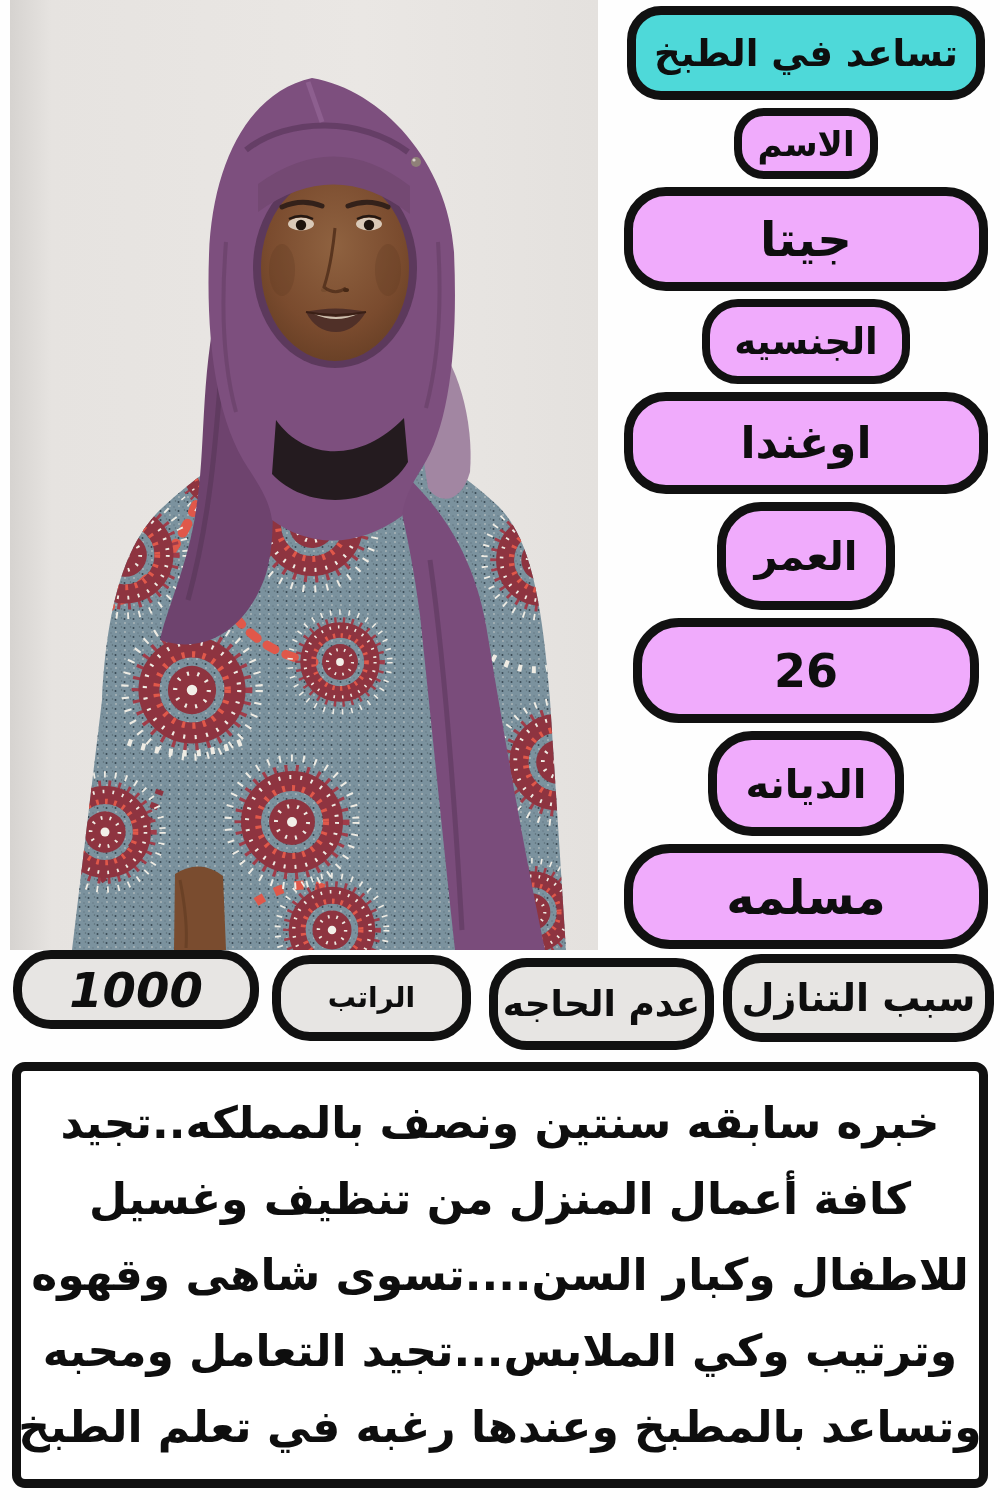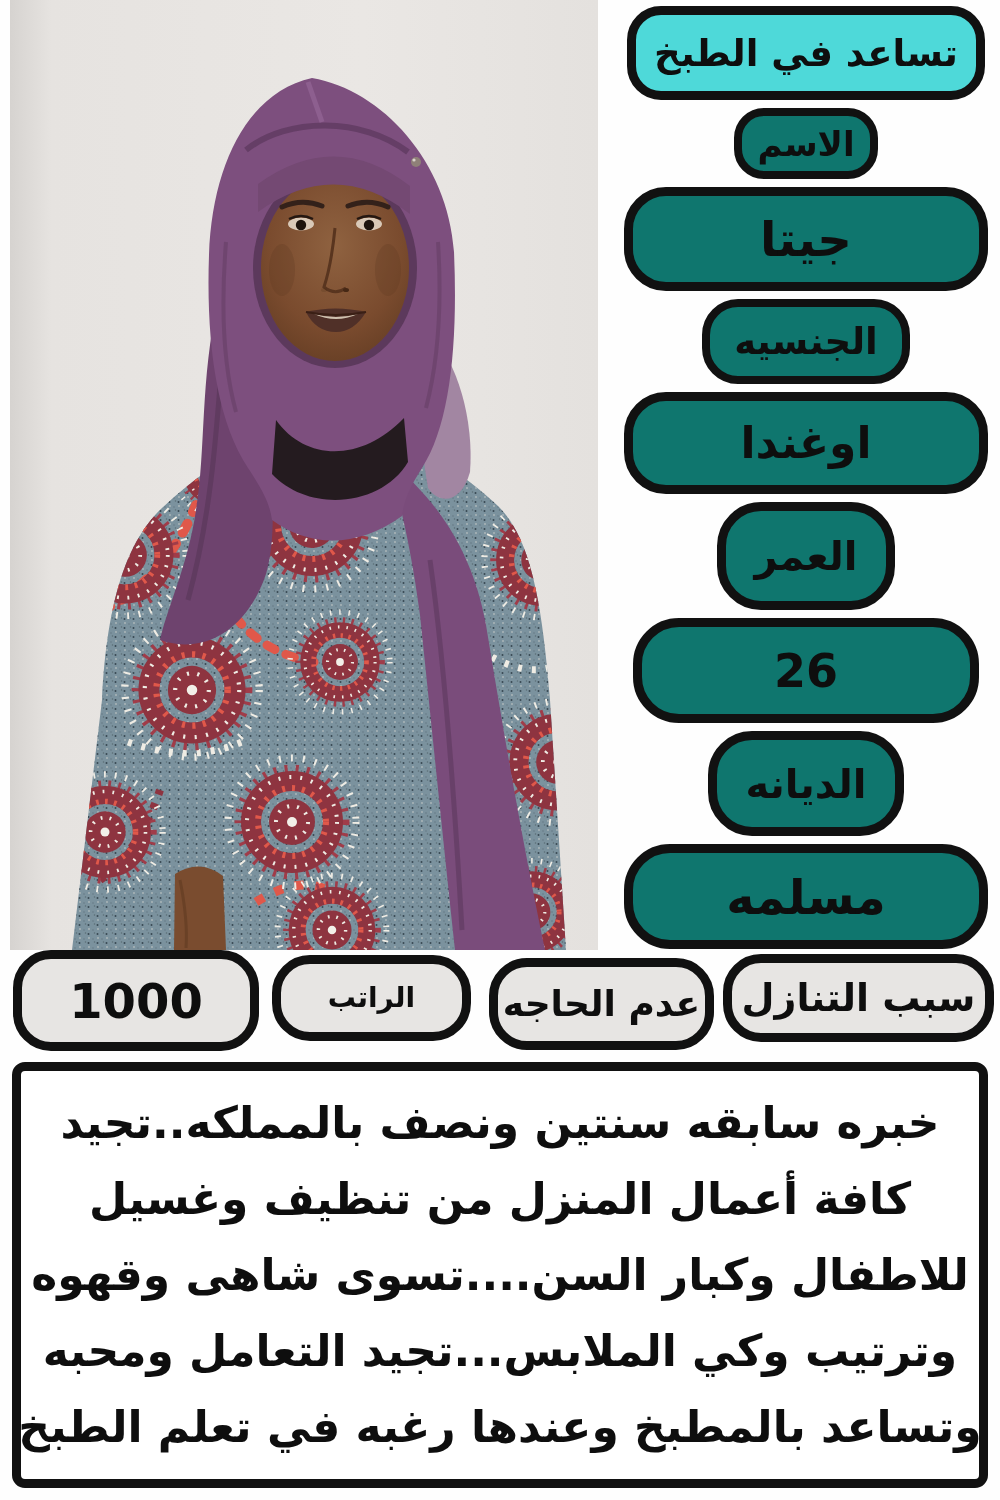--- a/index.html
+++ b/index.html
@@ -9,39 +9,39 @@
     font-family:"DejaVu Sans", sans-serif; font-weight:bold; color:#0e0e0e;
     direction:rtl;
   }
   
   .photo { position:absolute; left:10px; top:0; width:588px; height:950px; }
   .photo svg { display:block; width:100%; height:100%; }
 
   
   .badge {
     box-sizing:border-box; border:9px solid #111111; border-radius:42px;
-    background:#0f766e; display:flex; align-items:center; justify-content:center;
+    background:#f0abfc; display:flex; align-items:center; justify-content:center;
     white-space:nowrap; line-height:1; text-align:center;
   }
   .col {
     position:absolute; left:618px; top:6px; width:376px;
     display:flex; flex-direction:column; align-items:center; gap:8px;
   }
   .b-tag        { width:358px; height:94px;  background:#4ed9d9; font-size:37px; border-radius:34px; }
   .b-name-label { width:144px; height:71px;  font-size:34px; border-width:8px; border-radius:30px; }
   .b-name-value { width:364px; height:104px; font-size:48px; }
   .b-nat-label  { width:208px; height:85px;  font-size:37px; border-width:8px; border-radius:36px; }
   .b-nat-value  { width:364px; height:102px; font-size:44px; }
   .b-age-label  { width:178px; height:108px; font-size:40px; border-radius:44px; }
   .b-age-value  { width:346px; height:105px; font-size:46px; border-radius:46px; }
   .b-rel-label  { width:196px; height:105px; font-size:40px; border-radius:44px; }
   .b-rel-value  { width:364px; height:105px; font-size:48px; border-radius:46px; }
 
   .bottom-badge { position:absolute; background:#e7e5e3; border-radius:38px; }
-  .b-salary-value { left:13px;  top:950px; width:246px; height:101px; font-size:48px; }
+  .b-salary-value { left:13px;  top:950px; width:246px; height:79px; font-size:48px;font-style:italic; }
   .b-salary-label { left:272px; top:955px; width:199px; height:86px; font-size:28px; }
   .b-waiver-value { left:489px; top:958px; width:225px; height:92px; font-size:36px;justify-content:center; }
   .b-waiver-label { left:723px; top:954px; width:271px; height:88px; font-size:38px;align-items:center; }
 
   
   .desc {
     position:absolute; left:12px; top:1062px; width:976px; height:426px;
     box-sizing:border-box; border:9px solid #111111; border-radius:13px;
     background:#ffffff; display:flex; flex-direction:column;
     justify-content:center; align-items:center; padding:4px 12px;

